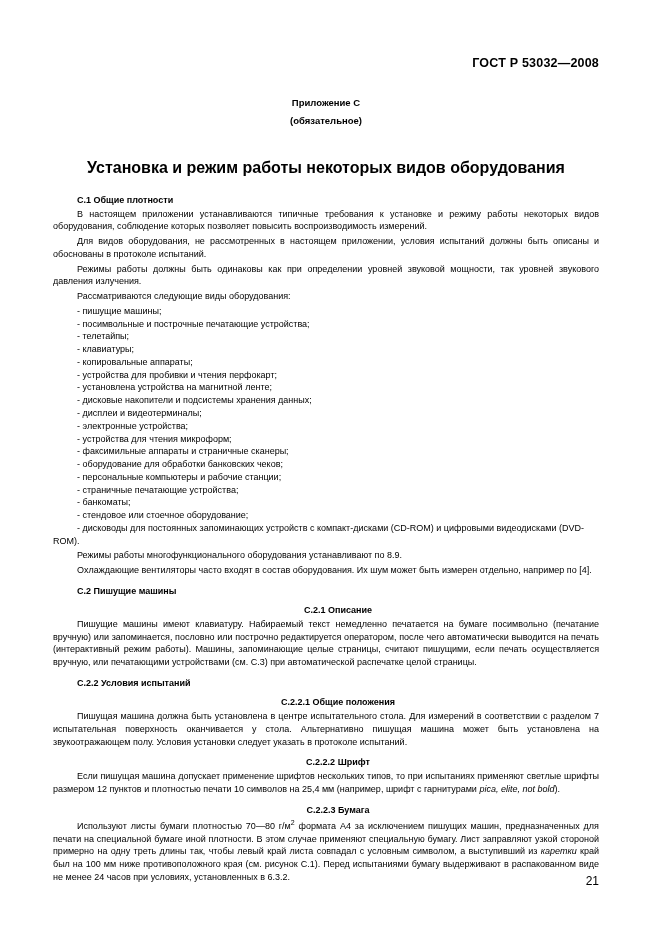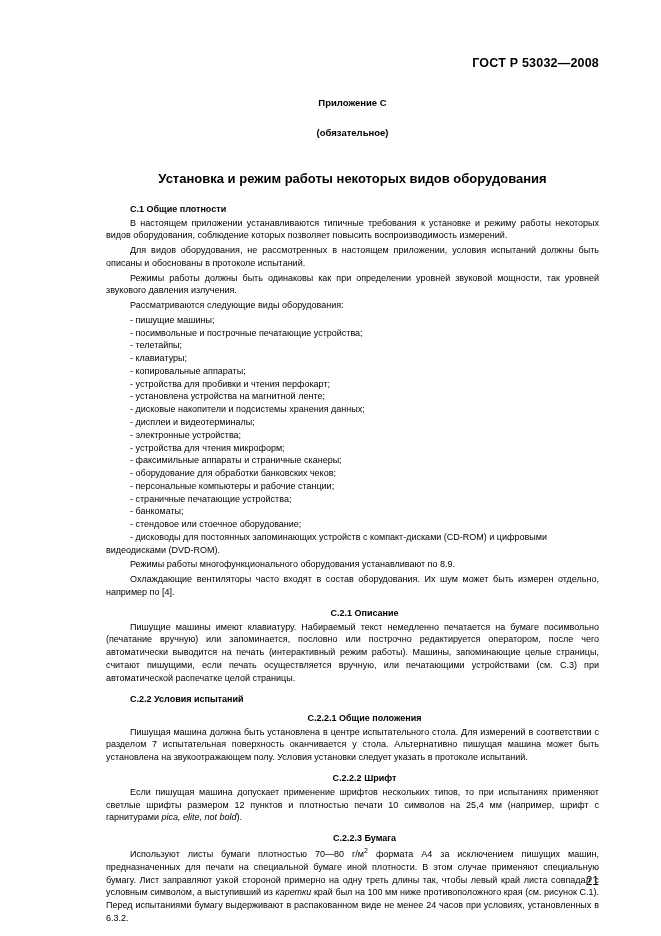--- a/index.html
+++ b/index.html
@@ -13,40 +13,40 @@
     font-family: "Liberation Sans", sans-serif;
     color: #000000;
     position: relative;
   }
   .page {
     position: absolute;
     left: 0; top: 0;
     width: 661px;
     height: 936px;
     box-sizing: border-box;
-    padding: 56px 62px 40px 106px;
+    padding: 56px 62px 40px 53px;
   }
   .header {
     text-align: right;
     font-size: 12.5px;
     font-weight: bold;
     letter-spacing: 0.2px;
     margin-bottom: 26px;
   }
   .annex-block {
     text-align: center;
     font-size: 9.5px;
     font-weight: bold;
     line-height: 1.5;
     margin-bottom: 30px;
   }
-  .annex-block div { margin: 16px; }
+  .annex-block div { margin: 4px; }
   .doc-title {
     text-align: center;
-    font-size: 13px;
+    font-size: 16px;
     font-weight: bold;
     margin-bottom: 18px;
   }
   .sec-head {
     font-size: 9px;
     font-weight: bold;
     margin: 9px 0 3px 0;
     text-indent: 24px;
   }
   .sec-head.sub {
@@ -118,20 +118,21 @@
     <li>- персональные компьютеры и рабочие станции;</li>
     <li>- страничные печатающие устройства;</li>
     <li>- банкоматы;</li>
     <li>- стендовое или стоечное оборудование;</li>
     <li>- дисководы для постоянных запоминающих устройств с компакт-дисками (CD-ROM) и цифровыми видеодисками (DVD-ROM).</li>
   </ul>
 
   <p class="para">Режимы работы многофункционального оборудования устанавливают по 8.9.</p>
   <p class="para">Охлаждающие вентиляторы часто входят в состав оборудования. Их шум может быть измерен отдельно, например по [4].</p>
 
+  <div class="sec-head">С.2  Пишущие машины</div>
   <div class="sec-head sub">С.2.1  Описание</div>
   <p class="para">Пишущие машины имеют клавиатуру. Набираемый текст немедленно печатается на бумаге посимвольно (печатание вручную)  или запоминается, пословно или построчно редактируется оператором, после чего автоматически выводится на печать (интерактивный режим работы). Машины, запоминающие целые страницы, считают пишущими, если печать осуществляется вручную, или печатающими устройствами (см. С.3) при автоматической распечатке целой страницы.</p>
 
   <div class="sec-head">С.2.2  Условия испытаний</div>
   <div class="sec-head sub">С.2.2.1  Общие положения</div>
   <p class="para">Пишущая машина должна быть установлена в центре испытательного стола. Для измерений в соответствии с разделом 7 испытательная поверхность оканчивается у стола. Альтернативно пишущая машина может быть установлена на звукоотражающем полу. Условия установки следует указать в протоколе испытаний.</p>
 
   <div class="sec-head sub">С.2.2.2  Шрифт</div>
   <p class="para"><span>Если пишущая машина допускает применение шрифтов нескольких типов, то при испытаниях применяют светлые шрифты размером 12 пунктов и плотностью печати 10 символов на 25,4 мм (например, шрифт с гарнитурами </span><i>pica, elite, not bold</i><span>).</span></p>
 

